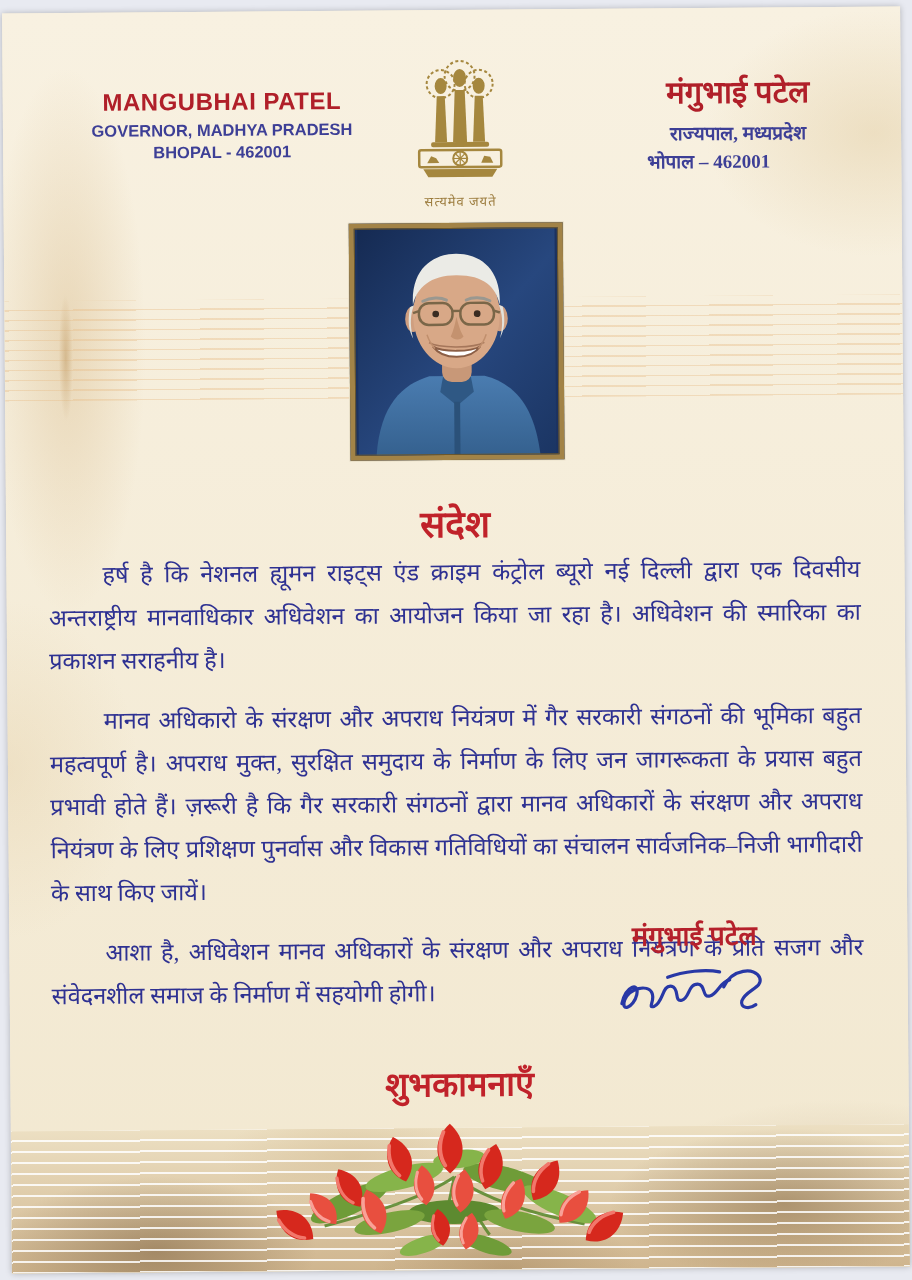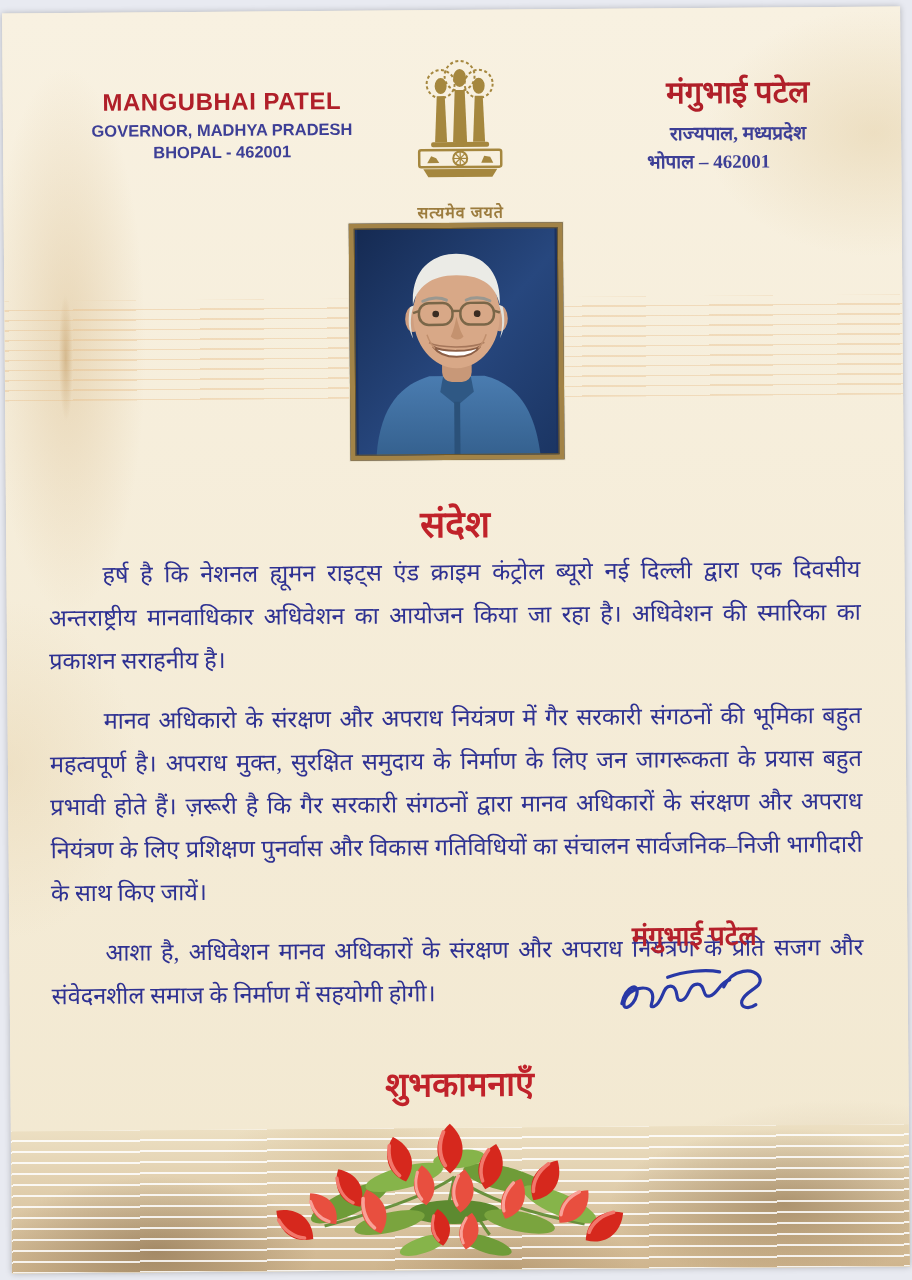--- a/index.html
+++ b/index.html
@@ -32,21 +32,21 @@
   .hdr-left{position:absolute;left:58px;top:76px;width:322px;text-align:center;
     font-family:"Liberation Sans","DejaVu Sans",sans-serif;}
   .hdr-left .name{font-size:24px;font-weight:800;color:#b01f29;letter-spacing:.5px;}
   .hdr-left .sub{font-size:16.5px;font-weight:700;color:#3d3f96;margin-top:5px;}
   .hdr-left .sub2{font-size:16.5px;font-weight:700;color:#3d3f96;margin-top:3px;}
   .hdr-right{position:absolute;left:630px;top:62px;width:210px;text-align:center;}
   .hdr-right .name{font-size:31px;font-weight:700;color:#b01f29;}
   .hdr-right .sub{font-size:19px;font-weight:700;color:#3d3f96;margin-top:8px;}
   .hdr-right .sub2{font-size:19px;font-weight:700;color:#3d3f96;margin-top:2px;text-align:left;padding-left:14px;}
   .emblem{position:absolute;left:394px;top:48px;width:126px;text-align:center;}
-  .emblem .motto{font-size:16px;color:#9c7c3e;font-weight:700;margin-top:17px;letter-spacing:1px;}
+  .emblem .motto{font-size:13px;color:#9c7c3e;font-weight:400;margin-top:8px;letter-spacing:1px;}
   
   .photo-frame{
     position:absolute;left:345px;top:213px;width:204px;height:227px;
     border:5px solid #a28347;outline:1px solid #6b572c;outline-offset:-6px;
     background:#1c3260;box-shadow:0 0 0 1px #e6ddc4;
   }
   .photo-frame svg{display:block;width:100%;height:100%;}
   
   .title{position:absolute;left:0;top:487px;width:100%;text-align:center;
     font-size:37px;font-weight:700;color:#c0222a;}

